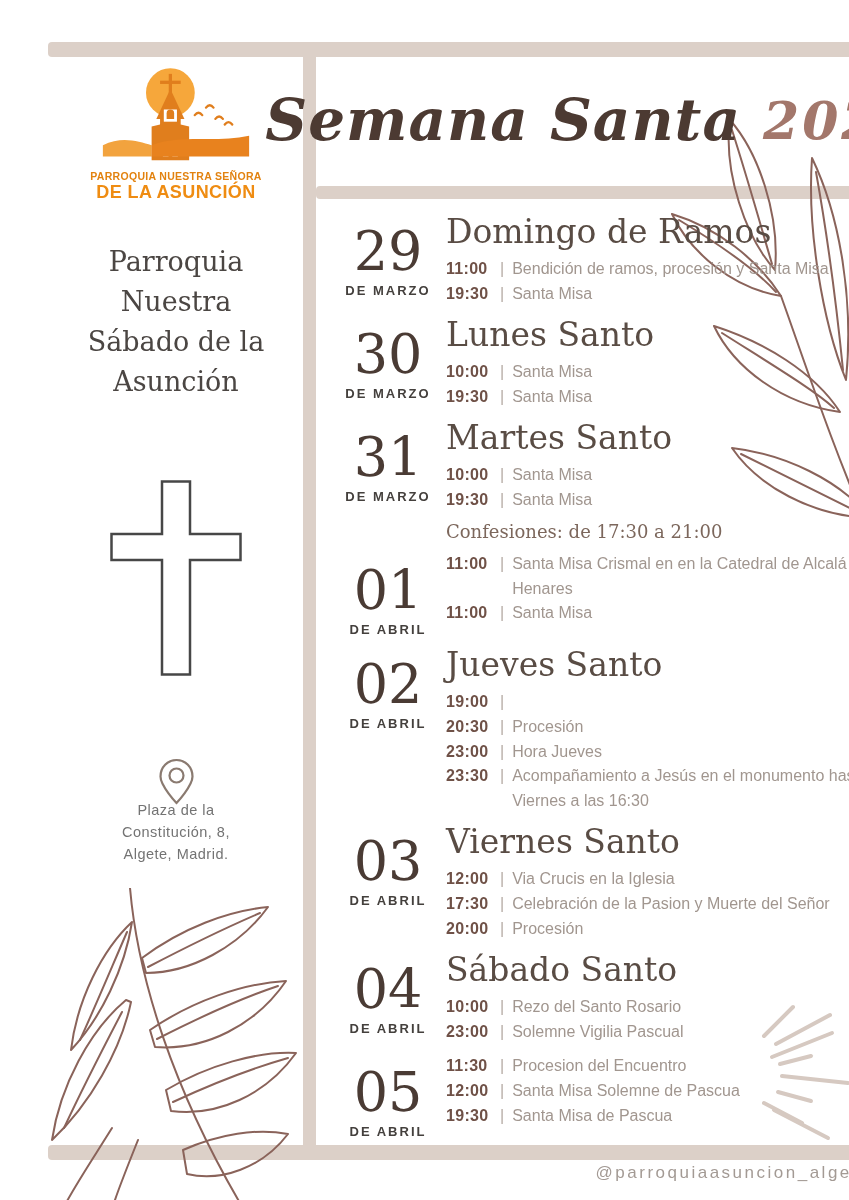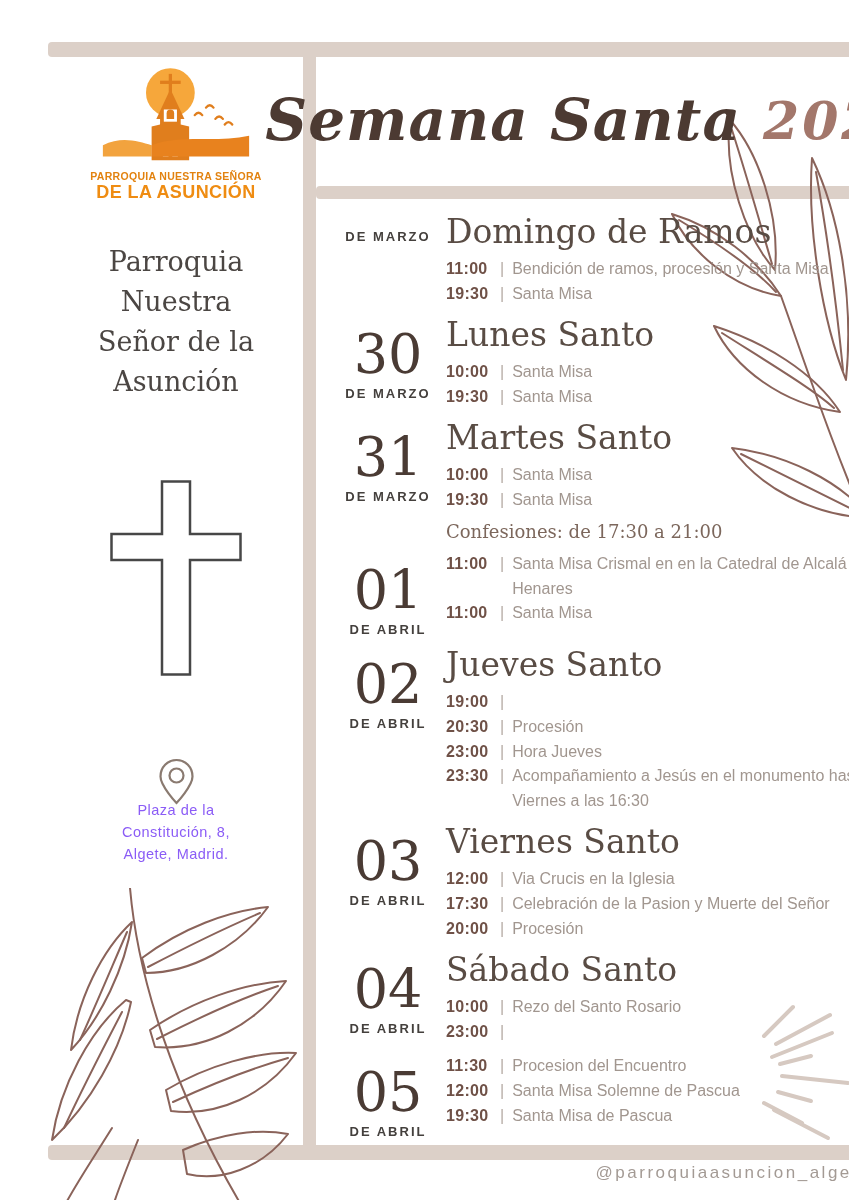--- a/index.html
+++ b/index.html
@@ -35,21 +35,21 @@
   .logo-line1{font-size:10.5px;font-weight:700;color:#e2820f;letter-spacing:.3px;margin-top:2px;}
   .logo-line2{font-size:18px;font-weight:700;color:#ef8c12;letter-spacing:.4px;}
   .parish-name{
     position:absolute;top:200px;left:28px;width:200px;text-align:center;
     font-family:"DejaVu Serif",serif;font-size:27px;line-height:1.48;color:#4b4643;
   }
   .cross-wrap{position:absolute;top:438px;left:0;width:256px;text-align:center;}
   .pin-wrap{position:absolute;top:716px;left:0;width:256px;text-align:center;}
   .address{
     position:absolute;top:758px;left:53px;width:150px;text-align:center;
-    font-size:14.5px;line-height:1.5;color:#8b5cf6;letter-spacing:.5px;
+    font-size:14.5px;line-height:1.5;color:#737373;letter-spacing:.5px;
   }
 
   
   .schedule{
     position:absolute;left:270px;top:199px;right:12px;bottom:55px;
     display:flex;flex-direction:column;justify-content:space-between;
     padding:14px 0 6px 12px;box-sizing:border-box;
   }
   .row{display:flex;}
   .row-date{width:116px;flex:0 0 116px;text-align:center;padding-top:12px;}
@@ -162,41 +162,42 @@
           <path d="M100,52 q4,-5 8,0"></path>
           <path d="M112,44 q4,-5 8,0"></path>
           <path d="M122,56 q4,-5 8,0"></path>
           <path d="M132,62 q4,-5 8,0"></path>
         </g>
       </svg>
       <div class="logo-line1">PARROQUIA NUESTRA SEÑORA</div>
       <div class="logo-line2">DE LA ASUNCIÓN</div>
     </div>
 
-    <div class="parish-name">Parroquia Nuestra Señor de la Asunción</div>
+    <div class="parish-name">Parroquia Nuestra Sábado de la Asunción</div>
 
     <div class="cross-wrap">
       <svg width="132" height="196" viewBox="0 0 132 196">
         <path d="M52,1.5 H80 V54 H130.5 V80 H80 V194.5 H52 V80 H1.5 V54 H52 Z" fill="#ffffff" stroke="#474747" stroke-width="2.5"></path>
       </svg>
     </div>
 
     <div class="pin-wrap">
       <svg width="37" height="48" viewBox="0 0 37 48" fill="none" stroke="#8a7a70" stroke-width="2.2">
         <path d="M18.5,2 C9.5,2 2.5,9.3 2.5,18.5 C2.5,28 18.5,45 18.5,45 C18.5,45 34.5,28 34.5,18.5 C34.5,9.3 27.5,2 18.5,2 Z"></path>
         <circle cx="18.5" cy="17.5" r="7"></circle>
       </svg>
     </div>
 
     <div class="address">Plaza de la Constitución, 8, Algete, Madrid.</div>
   </div>
 
   <div class="schedule">
   <div class="row">
     <div class="row-date">
+      <div class="row-day">29</div>
       <div class="row-month">DE MARZO</div>
     </div>
     <div class="row-body">
       <div class="row-title">Domingo de Ramos</div>
       <div class="row-events">
   <div class="event">
     <span class="event-time">11:00</span>
     <span class="event-sep">|</span>
     <span class="event-desc">Bendición de ramos, procesión y Santa Misa</span>
   </div>
@@ -357,20 +358,21 @@
       <div class="row-events">
   <div class="event">
     <span class="event-time">10:00</span>
     <span class="event-sep">|</span>
     <span class="event-desc">Rezo del Santo Rosario</span>
   </div>
 
   <div class="event">
     <span class="event-time">23:00</span>
     <span class="event-sep">|</span>
+    <span class="event-desc">Solemne Vigilia Pascual</span>
   </div>
 </div>
 
     </div>
   </div>
 
   <div class="row">
     <div class="row-date">
       <div class="row-day">05</div>
       <div class="row-month">DE ABRIL</div>

